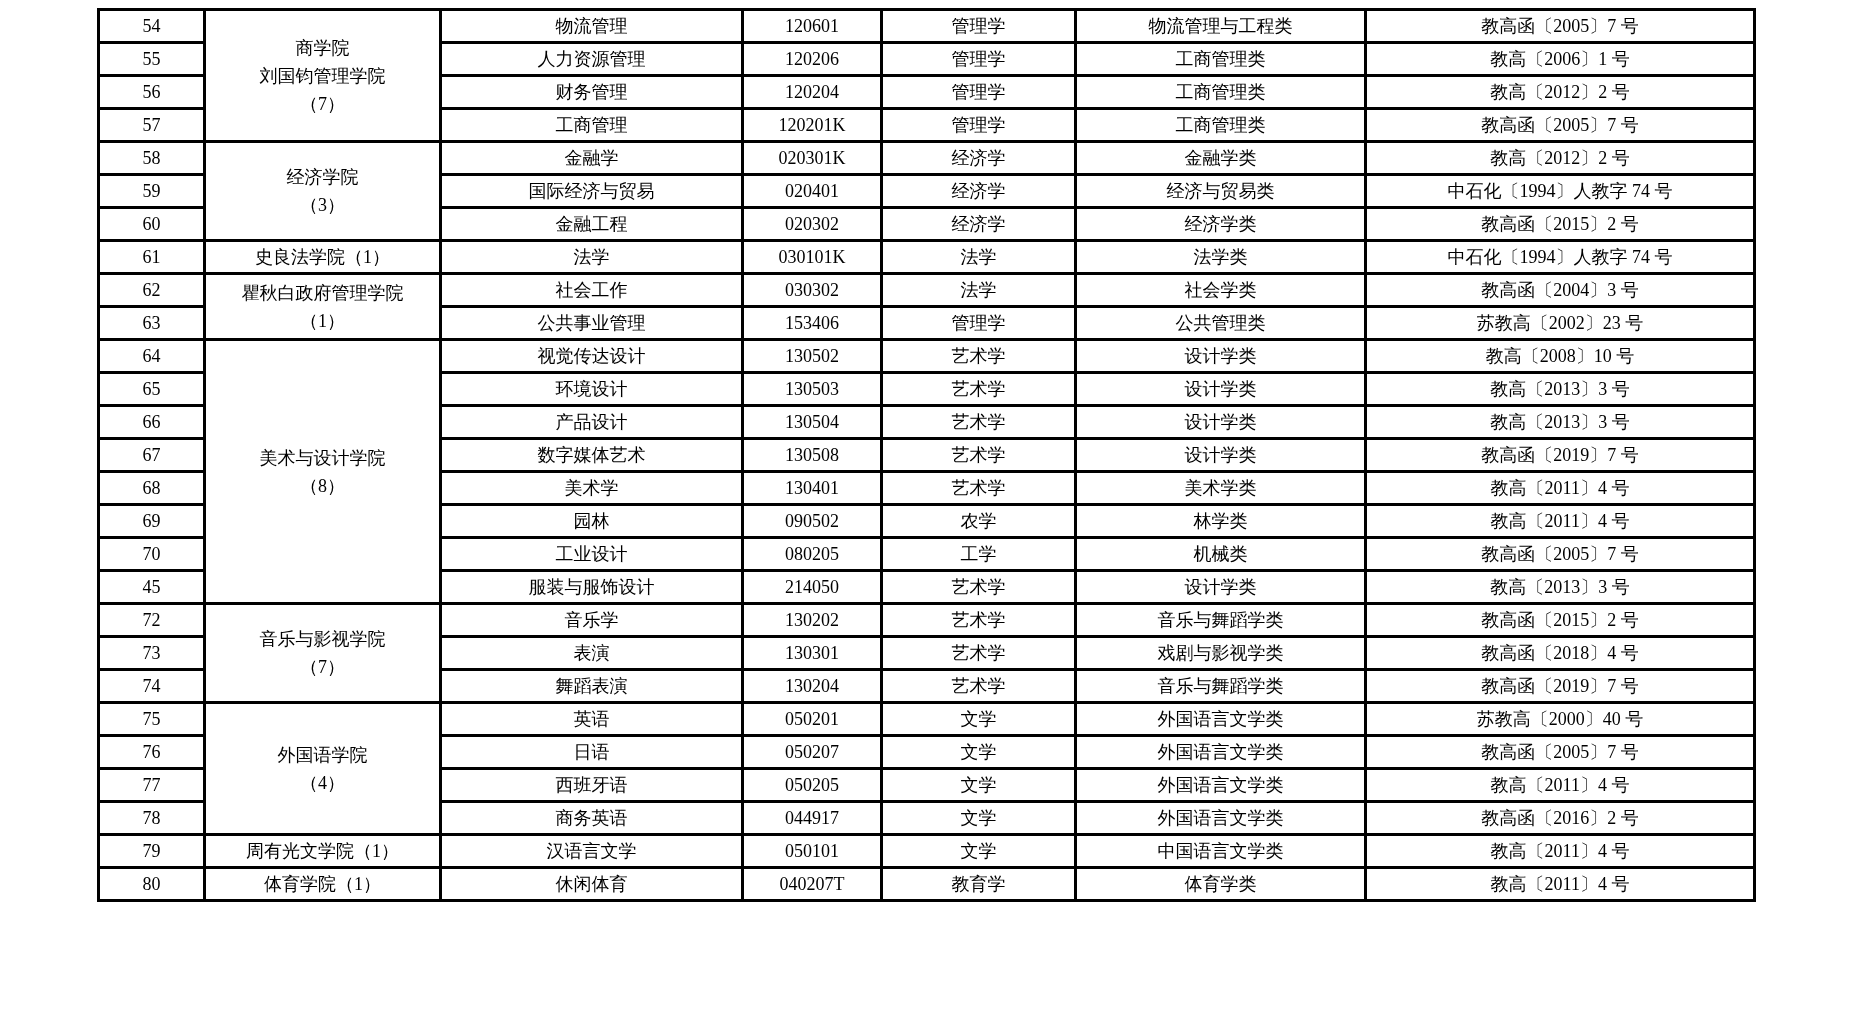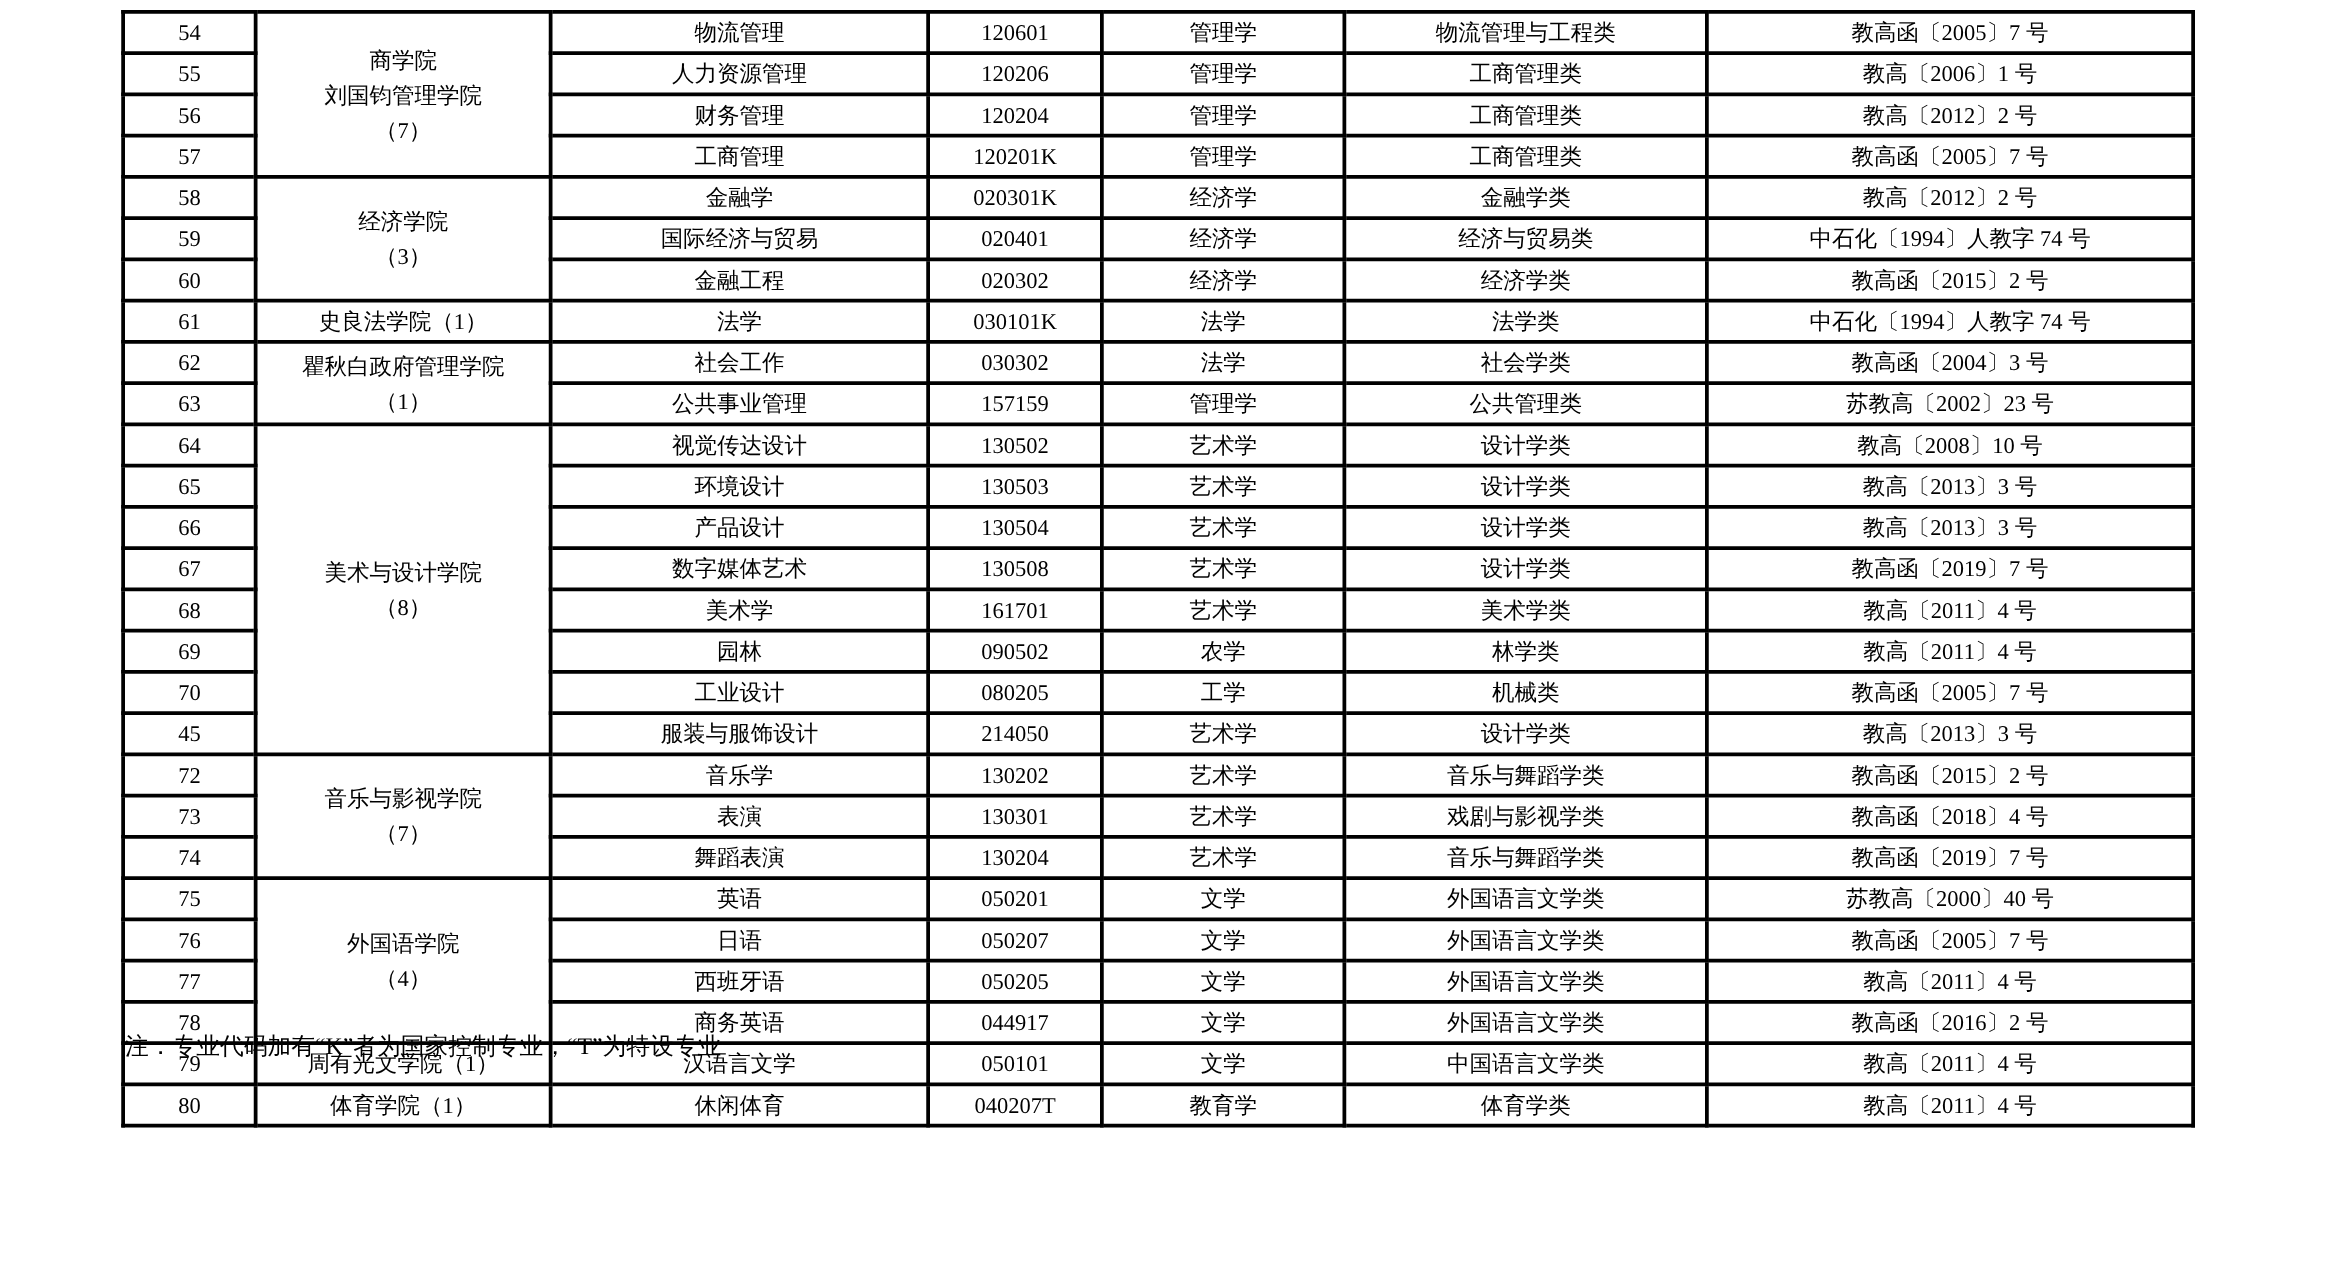--- a/index.html
+++ b/index.html
@@ -139,21 +139,21 @@
 （1）</td>
           <td>社会工作</td>
           <td>030302</td>
           <td>法学</td>
           <td>社会学类</td>
           <td>教高函〔2004〕3 号</td>
         </tr>
         <tr>
           <td>63</td>
           <td>公共事业管理</td>
-          <td>157159</td>
+          <td>153406</td>
           <td>管理学</td>
           <td>公共管理类</td>
           <td>苏教高〔2002〕23 号</td>
         </tr>
         <tr>
           <td>64</td>
           <td rowspan="8">美术与设计学院
 （8）</td>
           <td>视觉传达设计</td>
           <td>130502</td>
@@ -181,21 +181,21 @@
           <td>67</td>
           <td>数字媒体艺术</td>
           <td>130508</td>
           <td>艺术学</td>
           <td>设计学类</td>
           <td>教高函〔2019〕7 号</td>
         </tr>
         <tr>
           <td>68</td>
           <td>美术学</td>
-          <td>161701</td>
+          <td>130401</td>
           <td>艺术学</td>
           <td>美术学类</td>
           <td>教高〔2011〕4 号</td>
         </tr>
         <tr>
           <td>69</td>
           <td>园林</td>
           <td>090502</td>
           <td>农学</td>
           <td>林学类</td>
@@ -291,15 +291,14 @@
           <td rowspan="1">体育学院（1）</td>
           <td>休闲体育</td>
           <td>040207T</td>
           <td>教育学</td>
           <td>体育学类</td>
           <td>教高〔2011〕4 号</td>
         </tr>
       </tbody>
   </table>
 
-  <div class="footnote">注：专业代码加有“K”者为国家控制专业；“T”为特设专业</div>
 
 </div>
 
 </body></html>

